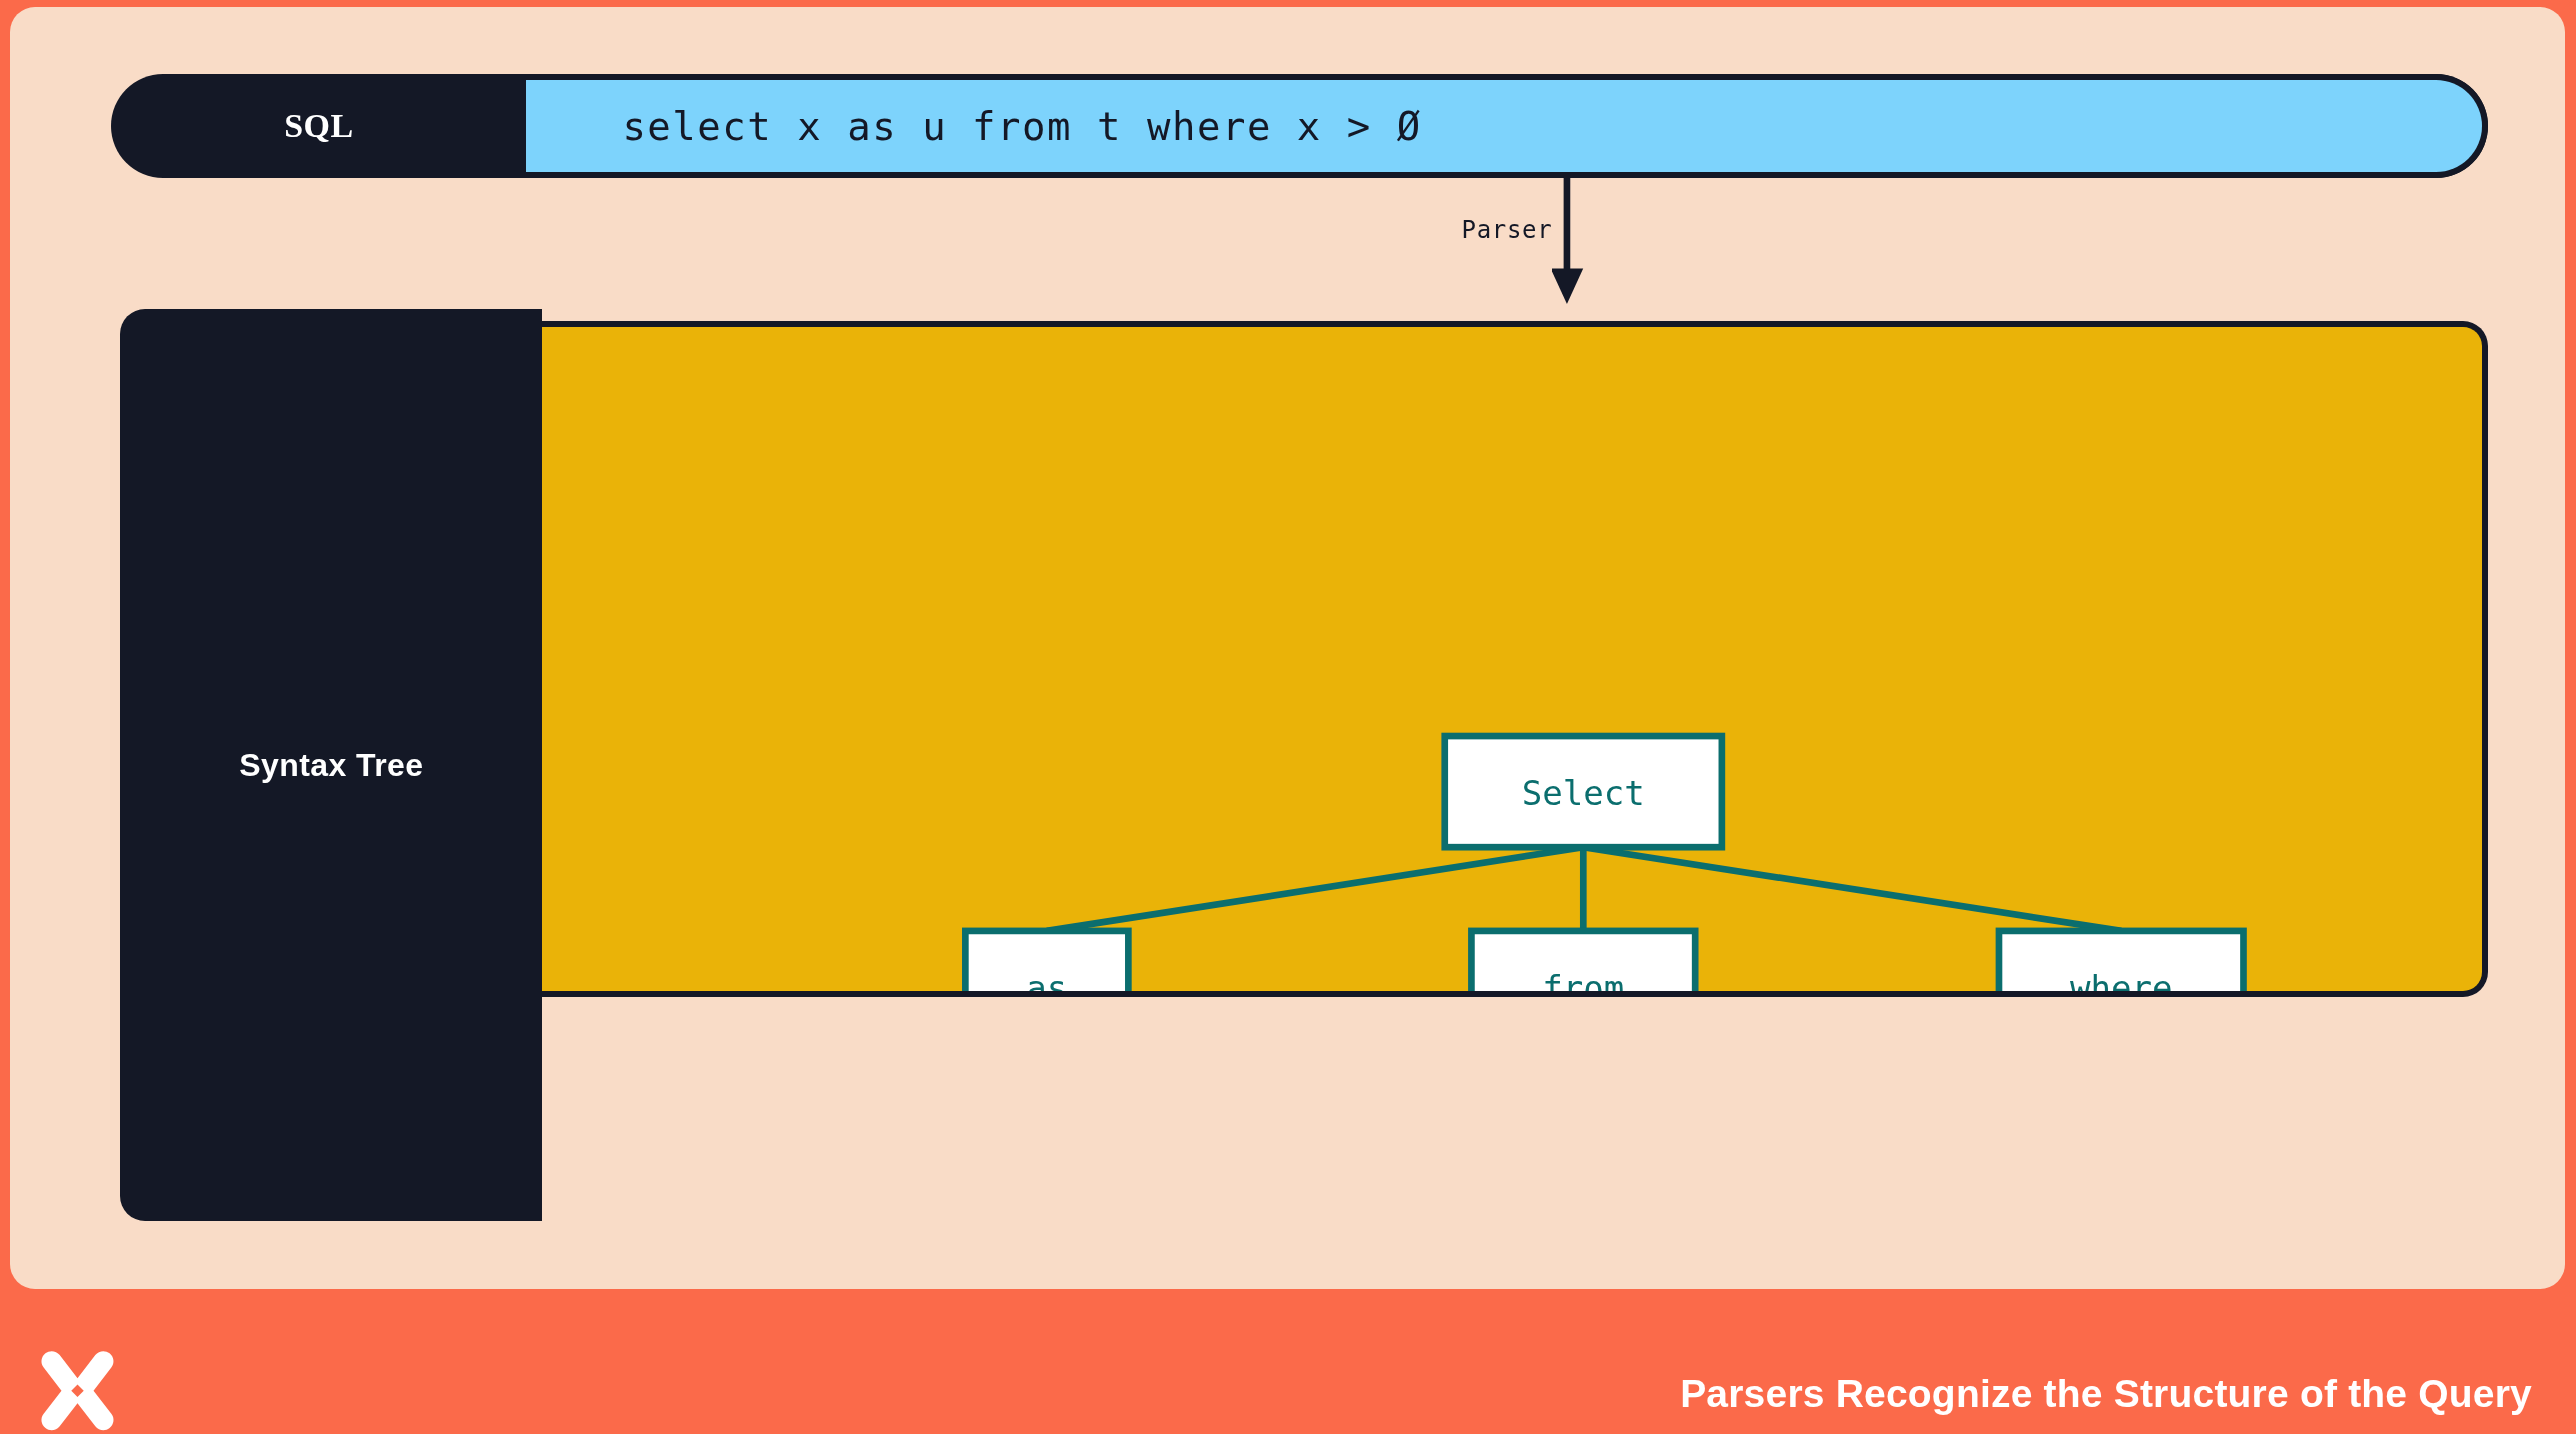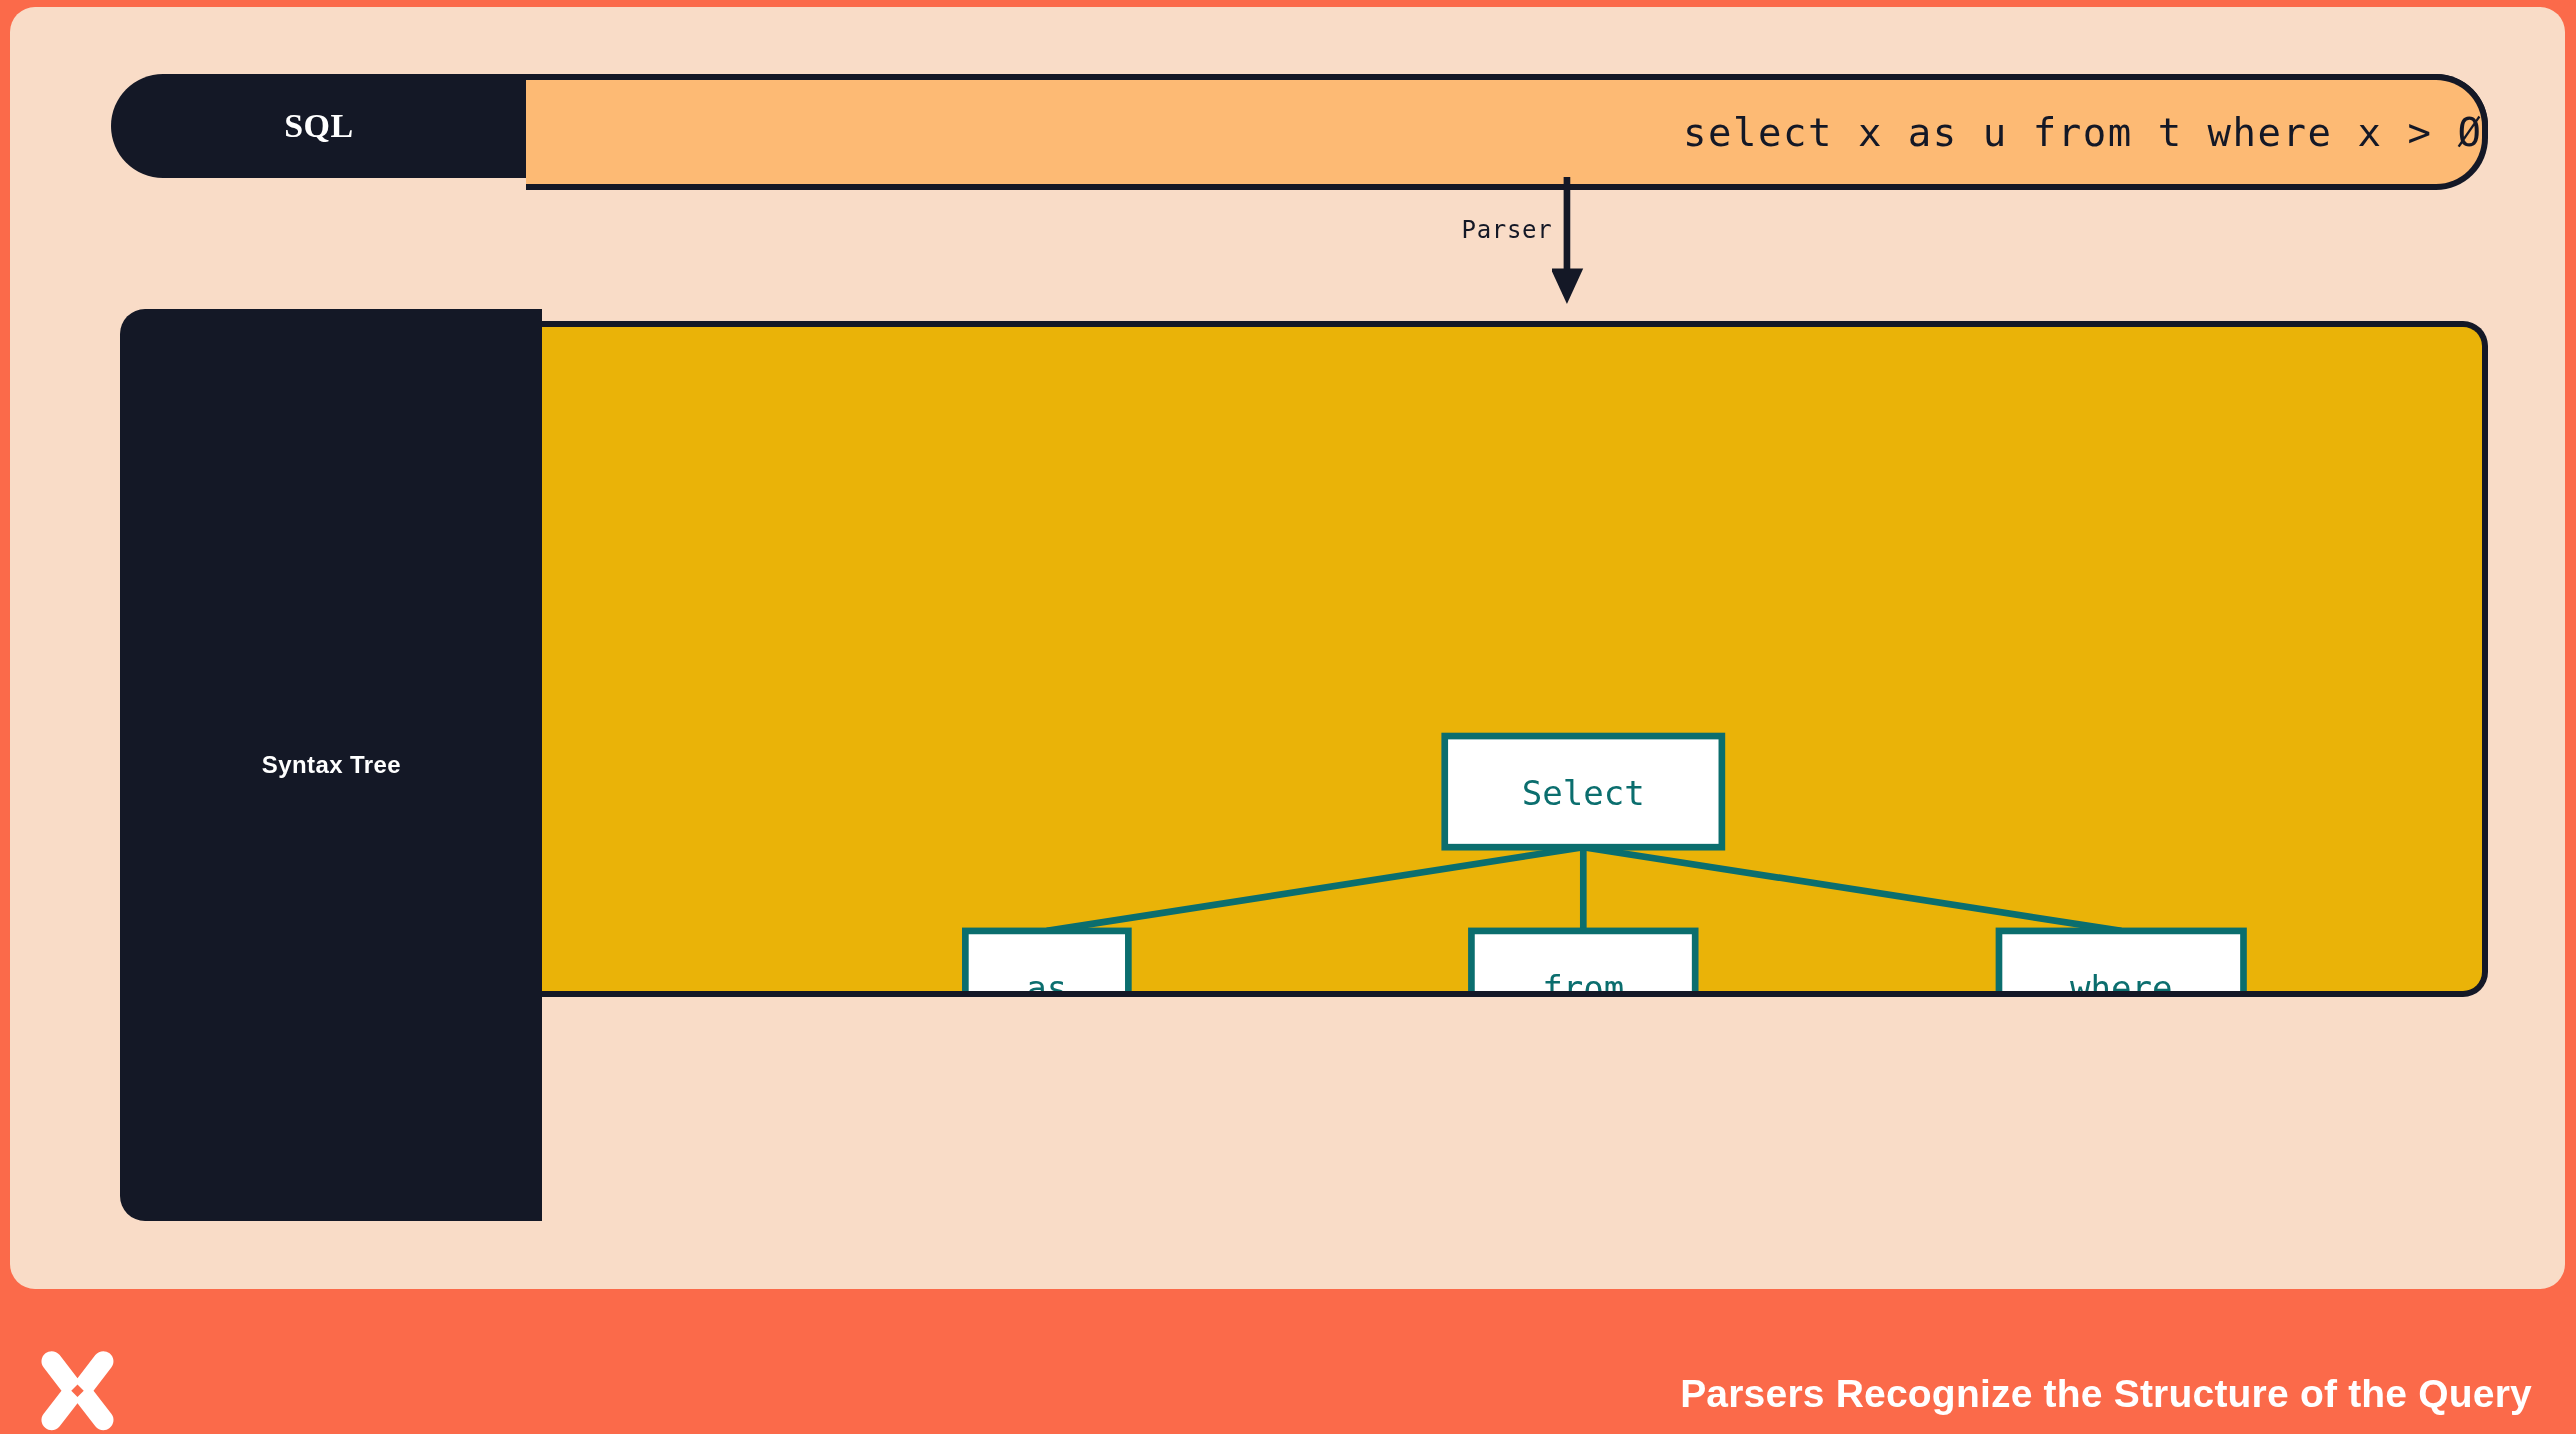--- a/index.html
+++ b/index.html
@@ -58,29 +58,28 @@
     font-family: Liberation Serif, serif;
     font-size: 34px;
     font-weight: 700;
     letter-spacing: 0.4px;
   }
   .sql-input {
     position: absolute;
     left: 415px;
     top: 0;
     width: 1962px;
-    height: 116px;
-    background: #fdba74;
+    height: 104px;
+    background: #7dd3fc;
     border: 6px solid #141826;
     border-left: none;
     border-radius: 0 52px 52px 0;
     box-sizing: border-box;
     display: flex;
     align-items: center;
-    justify-content: flex-end;
   }
   .sql-text {
     font-family: "DejaVu Sans Mono", monospace;
     font-size: 39px;
     color: #141826;
     letter-spacing: 1.5px;
     margin-left: 96px;
     white-space: pre;
   }
 
@@ -125,21 +124,21 @@
     height: 912px;
     background: #141826;
     border-radius: 25px 0 0 25px;
     display: flex;
     align-items: center;
     justify-content: center;
   }
   .tree-sidebar-label {
     color: #ffffff;
     font-family: "Liberation Sans", sans-serif;
-    font-size: 24px;
+    font-size: 32px;
     font-weight: 700;
     letter-spacing: 0.4px;
   }
   .tree-canvas {
     position: absolute;
     left: 422px;
     top: 12px;
     width: 1946px;
     height: 676px;
     background: #eab308;

